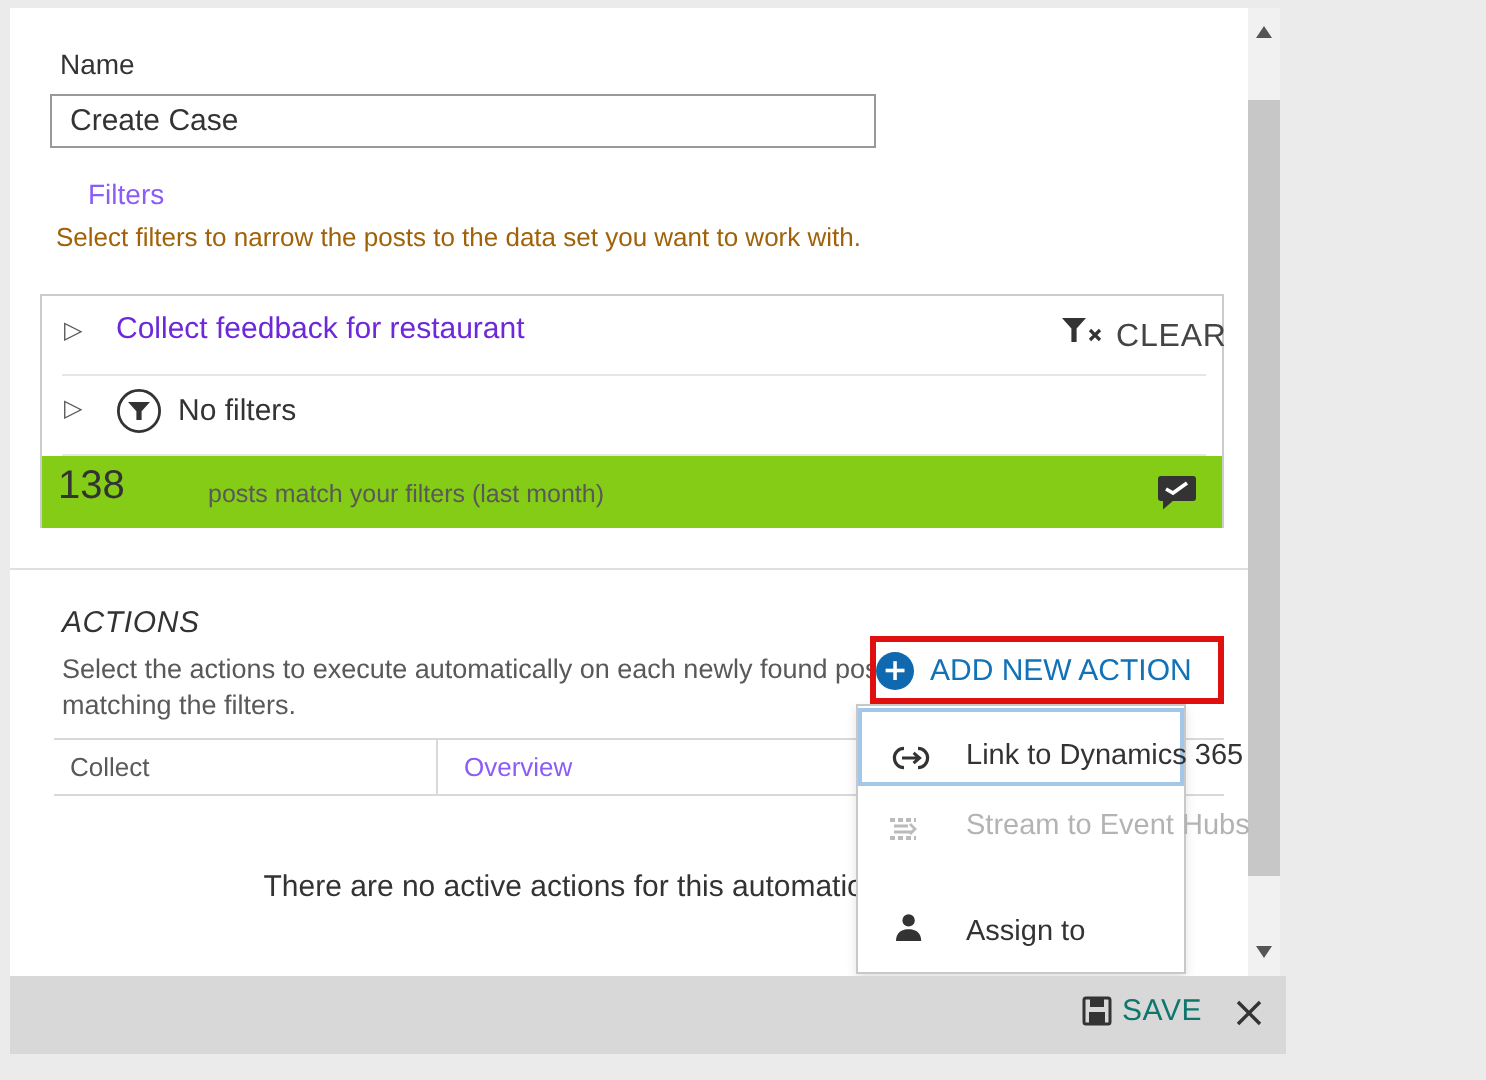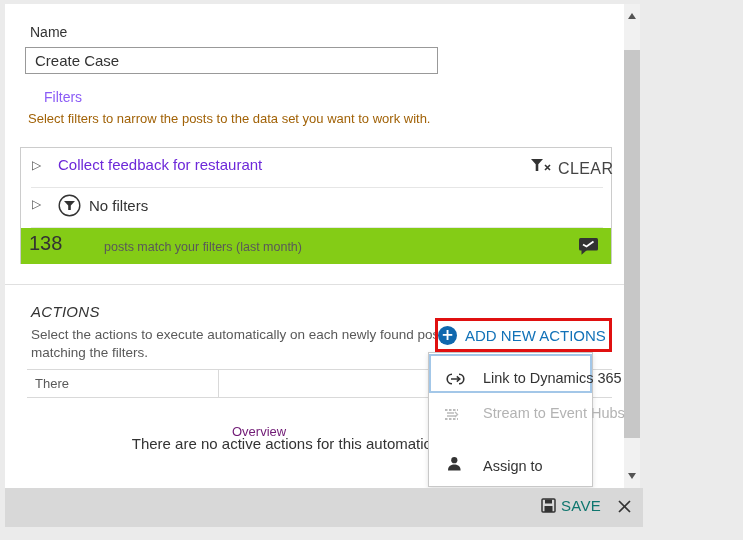--- a/index.html
+++ b/index.html
@@ -47,21 +47,21 @@
 
   
   .actions-title { left:31px; top:303px; font-size:15px; color:#333; letter-spacing:.3px;font-style:italic; }
   .actions-desc1 { left:31px; top:327px; font-size:13.5px; color:#595959; }
   .actions-desc2 { left:31px; top:345px; font-size:13.5px; color:#595959; }
 
   .thead-top    { left:27px; top:369px; width:585px; height:1px; background:#d9d9d9; z-index:2; }
   .thead-bottom { left:27px; top:397px; width:585px; height:1px; background:#d9d9d9; z-index:2; }
   .thead-vline  { left:218px; top:369px; width:1px; height:28px; background:#d9d9d9; z-index:2; }
   .col-action   { left:35px;  top:376px; font-size:13px; color:#595959; z-index:2; }
-  .col-overview { left:232px; top:376px; font-size:13px; color:#701a75; z-index:2;margin-top:48px; }
+  .col-overview { left:232px; top:376px; font-size:13px; color:#8b5cf6; z-index:2; }
 
   .empty-state { left:60px; top:433px; width:452px; text-align:center; font-size:15px;
                  color:#333; line-height:21px; z-index:1; }
 
   
   .add-action-btn { left:438px; top:321px; height:28px; display:flex; align-items:center;
                     gap:8px; cursor:pointer; z-index:15; background:#fff; }
   .plus-circle { width:19px; height:19px; border-radius:50%; background:#1068ae; color:#fff;
                  font-size:15px; font-weight:bold; line-height:19px; text-align:center;
                  font-family:"DejaVu Sans",sans-serif; }
@@ -151,30 +151,30 @@
 
 <div class="abs section-divider"></div>
 
 <div class="abs actions-title">ACTIONS</div>
 <div class="abs actions-desc1">Select the actions to execute automatically on each newly found post</div>
 <div class="abs actions-desc2">matching the filters.</div>
 
 <div class="abs thead-top"></div>
 <div class="abs thead-bottom"></div>
 <div class="abs thead-vline"></div>
-<div class="abs col-action">There</div>
+<div class="abs col-action">Collect</div>
 <div class="abs col-overview">Overview</div>
 
 <div class="abs empty-state">
   <div>There are no active actions for this automation</div>
 </div>
 
 <div class="abs add-action-btn">
   <span class="plus-circle">+</span>
-  <span class="add-action-label">ADD NEW ACTIONS</span>
+  <span class="add-action-label">ADD NEW ACTION</span>
 </div>
 <div class="abs annotation-box"></div>
 
 <div class="abs menu">
   <div class="menu-item mi-1">
     <span class="mi-icon">
       <svg width="23" height="12" viewBox="0 0 23 12">
         <path d="M8,1.2 A4.8,4.8 0 1 0 8,10.8" fill="none" stroke="#333" stroke-width="1.6"></path>
         <path d="M15,1.2 A4.8,4.8 0 1 1 15,10.8" fill="none" stroke="#333" stroke-width="1.6"></path>
         <path d="M7,6 L15.5,6 M12.8,3.4 L15.8,6 L12.8,8.6" fill="none" stroke="#333" stroke-width="1.5"></path>

